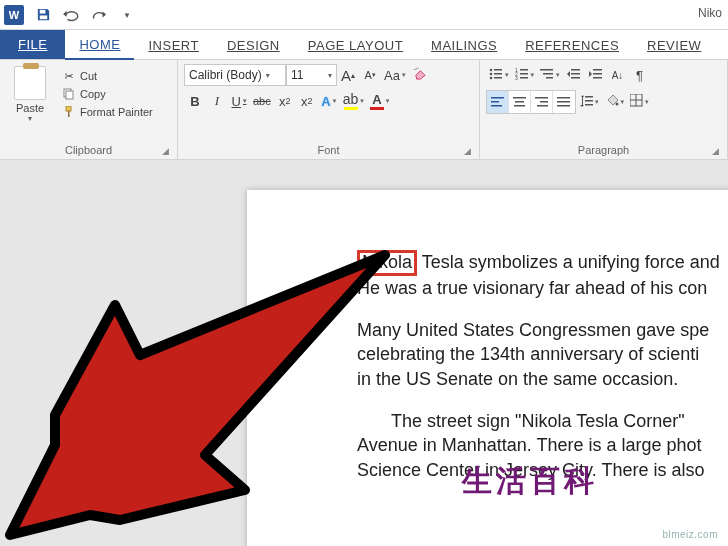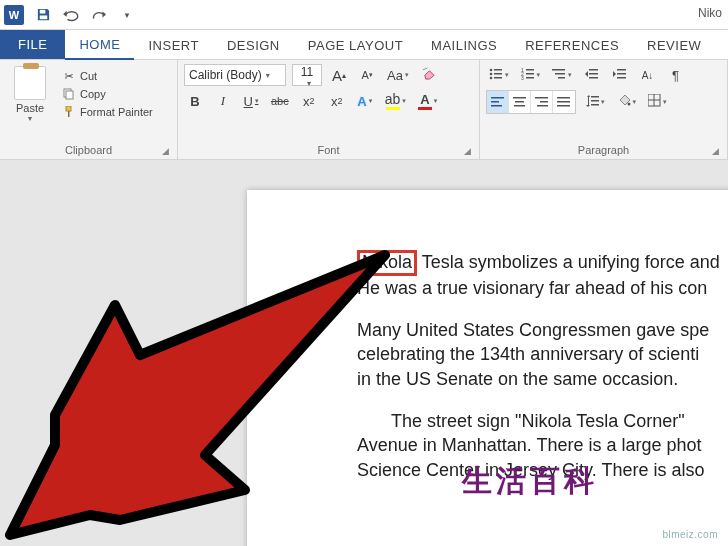--- a/index.html
+++ b/index.html
@@ -7,21 +7,21 @@
 
   
   .titlebar { height: 30px; background: #fff; display: flex; align-items: center; padding: 0 4px; border-bottom: 1px solid #d4d4d4; position: relative; }
   .titlebar .app-icon { width: 20px; height: 20px; background: #2b579a; color: #fff; display:flex; align-items:center; justify-content:center; font-size:11px; font-weight:bold; border-radius:2px; margin-right:6px; }
   .qat { display:flex; align-items:center; gap:2px; }
   .qat-btn { width:26px; height:24px; display:flex; align-items:center; justify-content:center; color:#555; font-size:14px; cursor:pointer; }
   .doc-title { position:absolute; right:6px; top:6px; font-size:12px; color:#555; }
 
   
   .tabs { height:30px; background:#fff; display:flex; align-items:flex-end; border-bottom:1px solid #d4d4d4; padding-left:0; }
-  .tab { padding:6px 14px 6px 14px; font-size:13px; color:#444; cursor:pointer; letter-spacing:0.5px; }
+  .tab { padding:6px 14px 6px 14px; font-size:13px; color:#444; cursor:pointer; letter-spacing:0.5px;text-decoration:underline; }
   .tab.file { background:#2b579a; color:#fff; padding:7px 18px; font-size:13px; }
   .tab.active { color:#2b579a; border-bottom:2px solid #2b579a; margin-bottom:-1px; background:#fff; }
 
   
   .ribbon { height:100px; background:#f3f3f3; border-bottom:1px solid #d4d4d4; display:flex; }
   .group { border-right:1px solid #d4d4d4; padding:4px 6px 2px 6px; display:flex; flex-direction:column; justify-content:space-between; }
   .group-body { display:flex; flex:1; }
   .group-label { text-align:center; font-size:11px; color:#666; padding:1px 0; position:relative; }
   .group-label .launcher { position:absolute; right:2px; bottom:1px; font-size:9px; color:#888; cursor:pointer; }
 
@@ -30,25 +30,25 @@
   .paste-icon { width:32px; height:34px; background:#fff; border:1px solid #ccc; position:relative; border-radius:2px; }
   .paste-icon::before { content:""; position:absolute; top:-4px; left:8px; width:16px; height:6px; background:#c9a15a; border-radius:2px; }
   .paste-label { font-size:11px; color:#444; margin-top:2px; }
   .paste-drop { font-size:8px; color:#666; }
   .clip-list { display:flex; flex-direction:column; gap:2px; padding:4px 2px 0 6px; }
   .clip-item { display:flex; align-items:center; gap:4px; font-size:11px; color:#444; cursor:pointer; padding:1px 2px; white-space:nowrap; }
   .mini-icon { width:14px; height:14px; display:inline-flex; align-items:center; justify-content:center; font-size:11px; }
 
   
   .font-group .group-body { flex-direction:column; gap:4px; }
-  .font-row { display:flex; align-items:center; gap:6px; }
+  .font-row { display:flex; align-items:center; gap:0; }
   .combo { background:#fff; border:1px solid #c8c8c8; height:22px; display:flex; align-items:center; padding:0 4px; font-size:12px; color:#333; cursor:pointer; }
   .combo .caret { margin-left:4px; font-size:8px; color:#666; }
   .font-name { width:102px; }
-  .font-size { width:30px; justify-content:space-between;flex-direction:column; }
+  .font-size { width:51px; justify-content:space-between; }
   .rb-btn { min-width:22px; height:22px; display:flex; align-items:center; justify-content:center; font-size:13px; color:#444; cursor:pointer; border:1px solid transparent; padding:0 2px; }
   .rb-btn .caret { font-size:7px; margin-left:2px; color:#666; }
   .rb-btn.bold { font-weight:bold; }
   .rb-btn.italic { font-style:italic; font-family:Georgia,serif; }
   .rb-btn.under { text-decoration:underline; }
   .rb-btn.strike { text-decoration:line-through; font-size:11px; }
   .rb-btn sub, .rb-btn sup { font-size:9px; }
   .color-swatch { width:14px; height:3px; display:block; margin-top:1px; }
   .stack { display:flex; flex-direction:column; align-items:center; line-height:1; }
 

